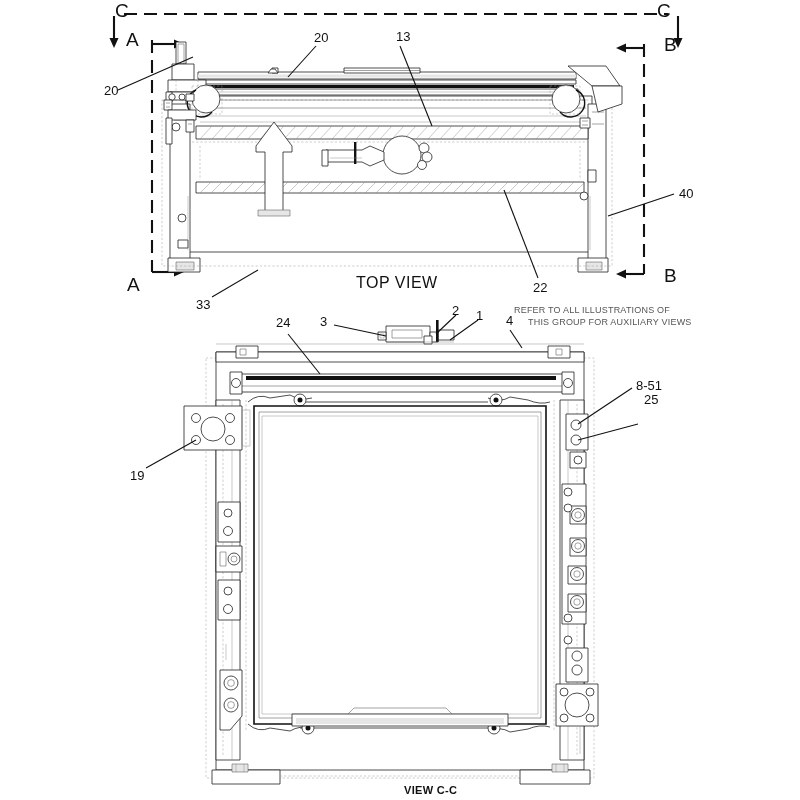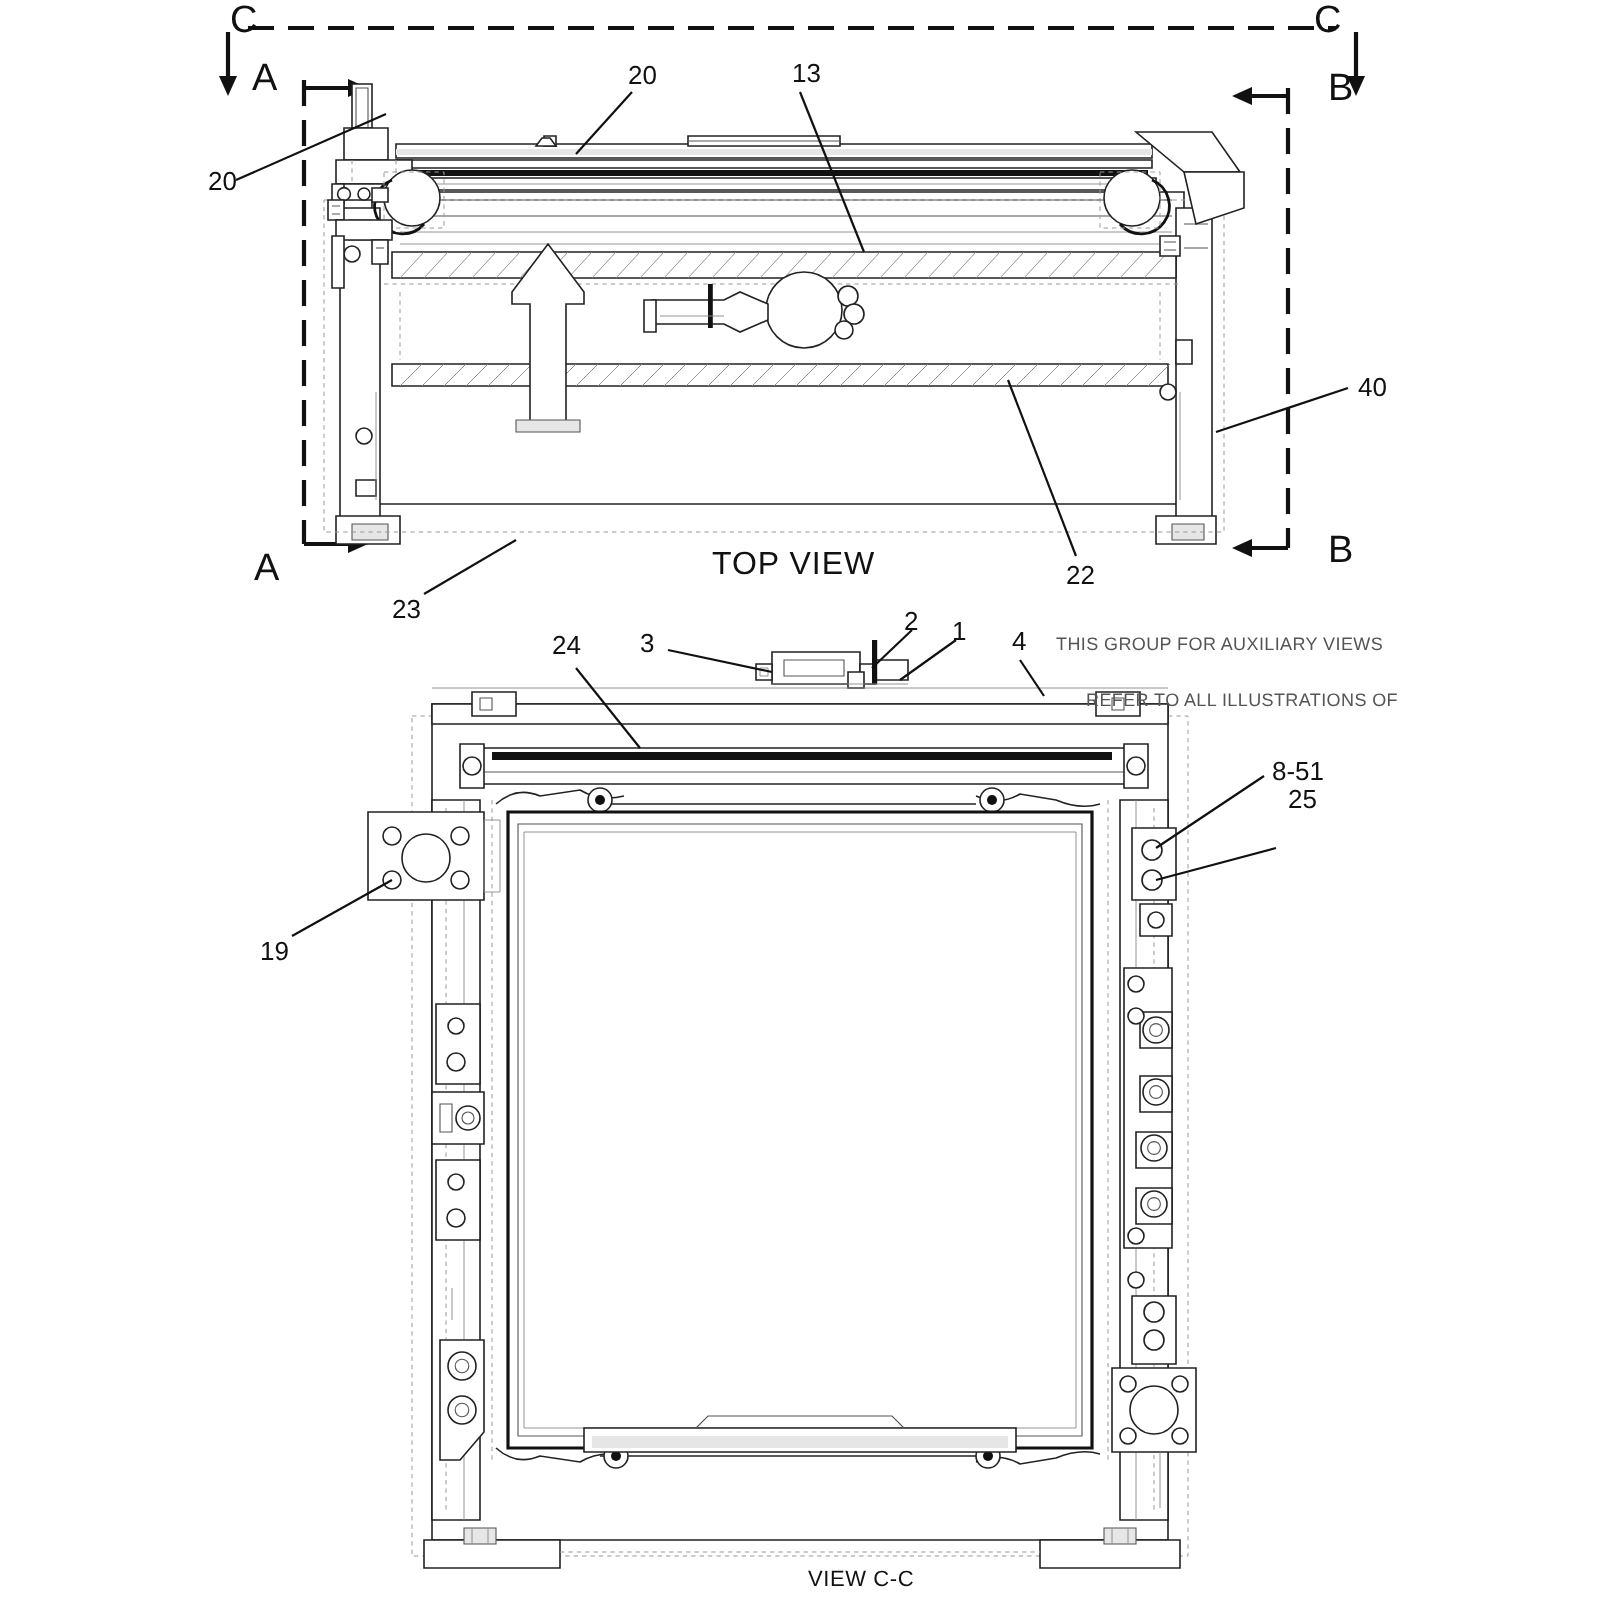--- a/index.html
+++ b/index.html
@@ -351,30 +351,30 @@
   <div class="lbl secmark" style="left:126px;top:29px;">A</div>
   <div class="lbl secmark" style="left:127px;top:274px;">A</div>
   <div class="lbl secmark" style="left:664px;top:34px;">B</div>
   <div class="lbl secmark" style="left:664px;top:265px;">B</div>
 
   <div class="lbl callout" style="left:104px;top:83px;">20</div>
   <div class="lbl callout" style="left:314px;top:30px;">20</div>
   <div class="lbl callout" style="left:396px;top:29px;">13</div>
   <div class="lbl callout" style="left:679px;top:186px;">40</div>
   <div class="lbl callout" style="left:533px;top:280px;">22</div>
-  <div class="lbl callout" style="left:196px;top:297px;">23</div>
+  <div class="lbl callout" style="left:196px;top:297px;">33</div>
 
   <div class="lbl callout" style="left:276px;top:315px;">24</div>
   <div class="lbl callout" style="left:320px;top:314px;">3</div>
   <div class="lbl callout" style="left:452px;top:303px;">2</div>
   <div class="lbl callout" style="left:476px;top:308px;">1</div>
   <div class="lbl callout" style="left:506px;top:313px;">4</div>
   <div class="lbl callout" style="left:636px;top:378px;">8-51</div>
   <div class="lbl callout" style="left:644px;top:392px;">25</div>
   <div class="lbl callout" style="left:130px;top:468px;">19</div>
 
   <div class="lbl viewname" style="left:356px;top:274px;">TOP VIEW</div>
-  <div class="lbl viewname-sm" style="left:404px;top:784px;">VIEW C-C</div>
-
-  <div class="lbl note" style="left:543px;top:304px;margin-top:40px;">REFER TO ALL ILLUSTRATIONS OF</div>
+  <div class="lbl viewname-sm" style="left:404px;top:784px;font-weight:bold;">VIEW C-C</div>
+
+  <div class="lbl note" style="left:514px;top:304px;">REFER TO ALL ILLUSTRATIONS OF</div>
   <div class="lbl note" style="left:528px;top:316px;">THIS GROUP FOR AUXILIARY VIEWS</div>
 
 </div>
 
 </body></html>

